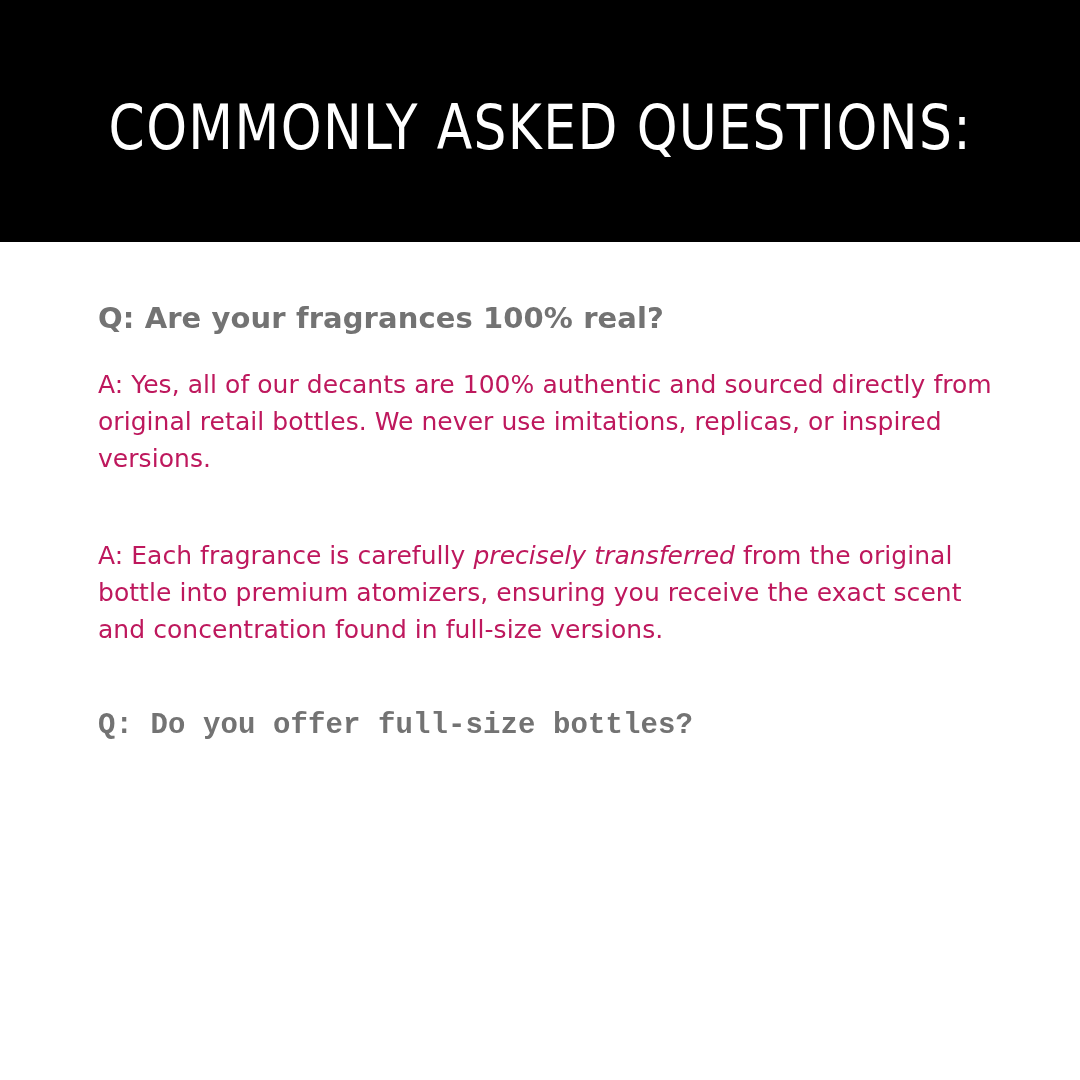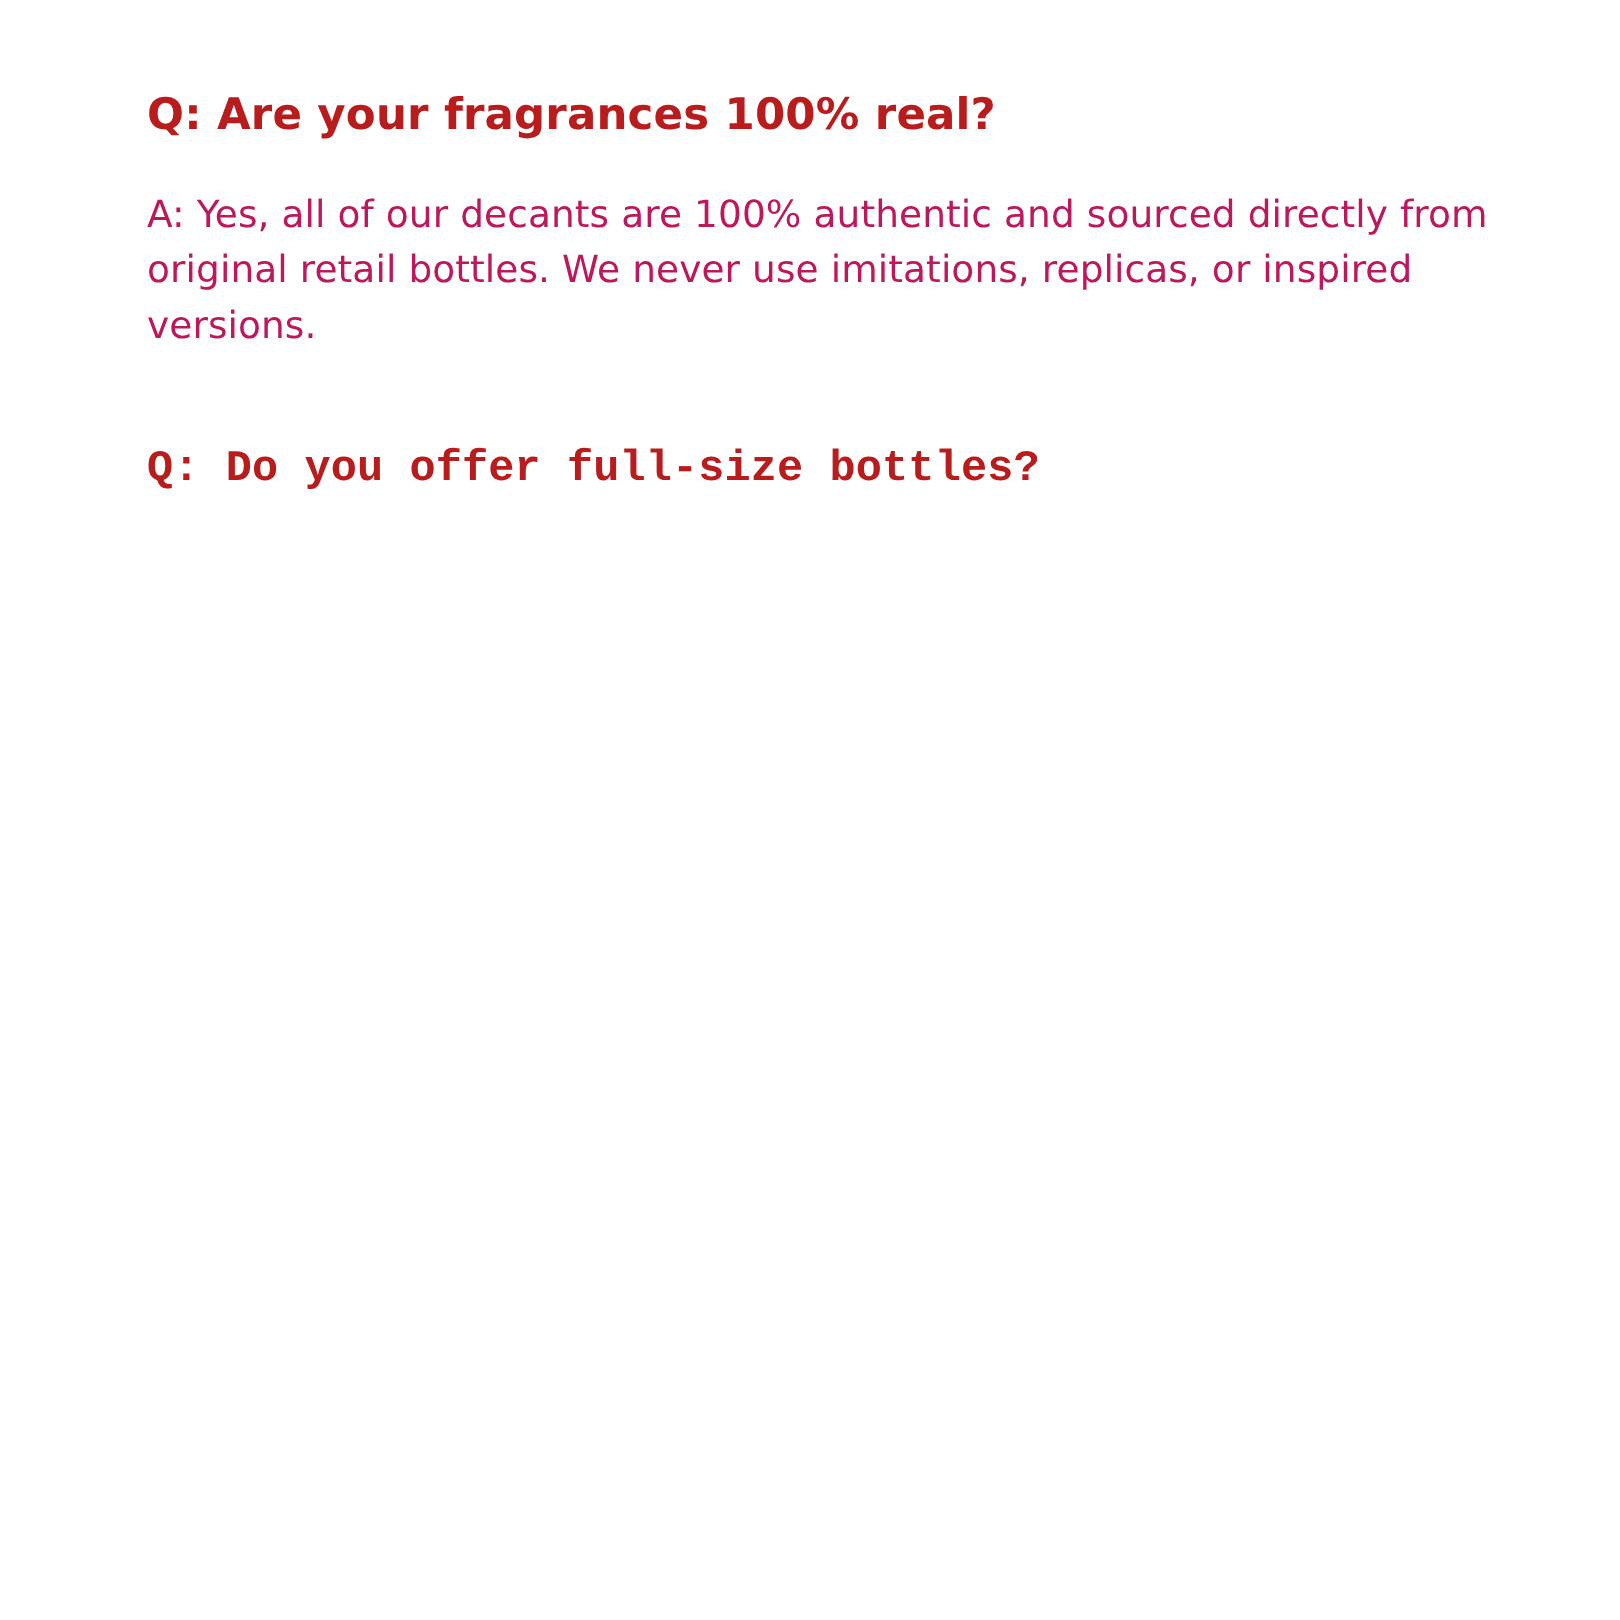--- a/index.html
+++ b/index.html
@@ -44,21 +44,21 @@
     padding: 58px 74px 0 98px;
   }
   .faq-item {
     margin-bottom: 60px;
   }
   .faq-item:last-child {
     margin-bottom: 0;
     font-family: Liberation Mono, monospace;
   }
   .question {
-    color: #b91c1c;
+    color: #737373;
     font-size: 29px;
     font-weight: 700;
     line-height: 1.25;
     margin: 0 0 30px 0;
     letter-spacing: 0.1px;
   }
   .answer {
     color: #be185d;
     font-size: 25px;
     font-weight: 400;
@@ -69,29 +69,33 @@
   }
   .answer em {
     font-style: italic;
   }
 </style>
 </head>
 <body>
 
 <div class="page">
 
+  <div class="header-band">
+    <div class="header-title">COMMONLY ASKED QUESTIONS:</div>
+  </div>
 
   <div class="content">
 
     <div class="faq-item">
       <p class="question">Q: Are your fragrances 100% real?</p>
       <p class="answer"><span>A: Yes, all of our decants are 100% authentic and sourced directly from original retail bottles. We never use imitations, replicas, or inspired versions.</span><em></em><span></span></p>
     </div>
 
     <div class="faq-item">
+      <p class="answer"><span>A: Each fragrance is carefully </span><em>precisely transferred</em><span> from the original bottle into premium atomizers, ensuring you receive the exact scent and concentration found in full-size versions.</span></p>
     </div>
 
     <div class="faq-item">
       <p class="question">Q: Do you offer full-size bottles?</p>
     </div>
 
   </div>
 </div>
 
 </body></html>

